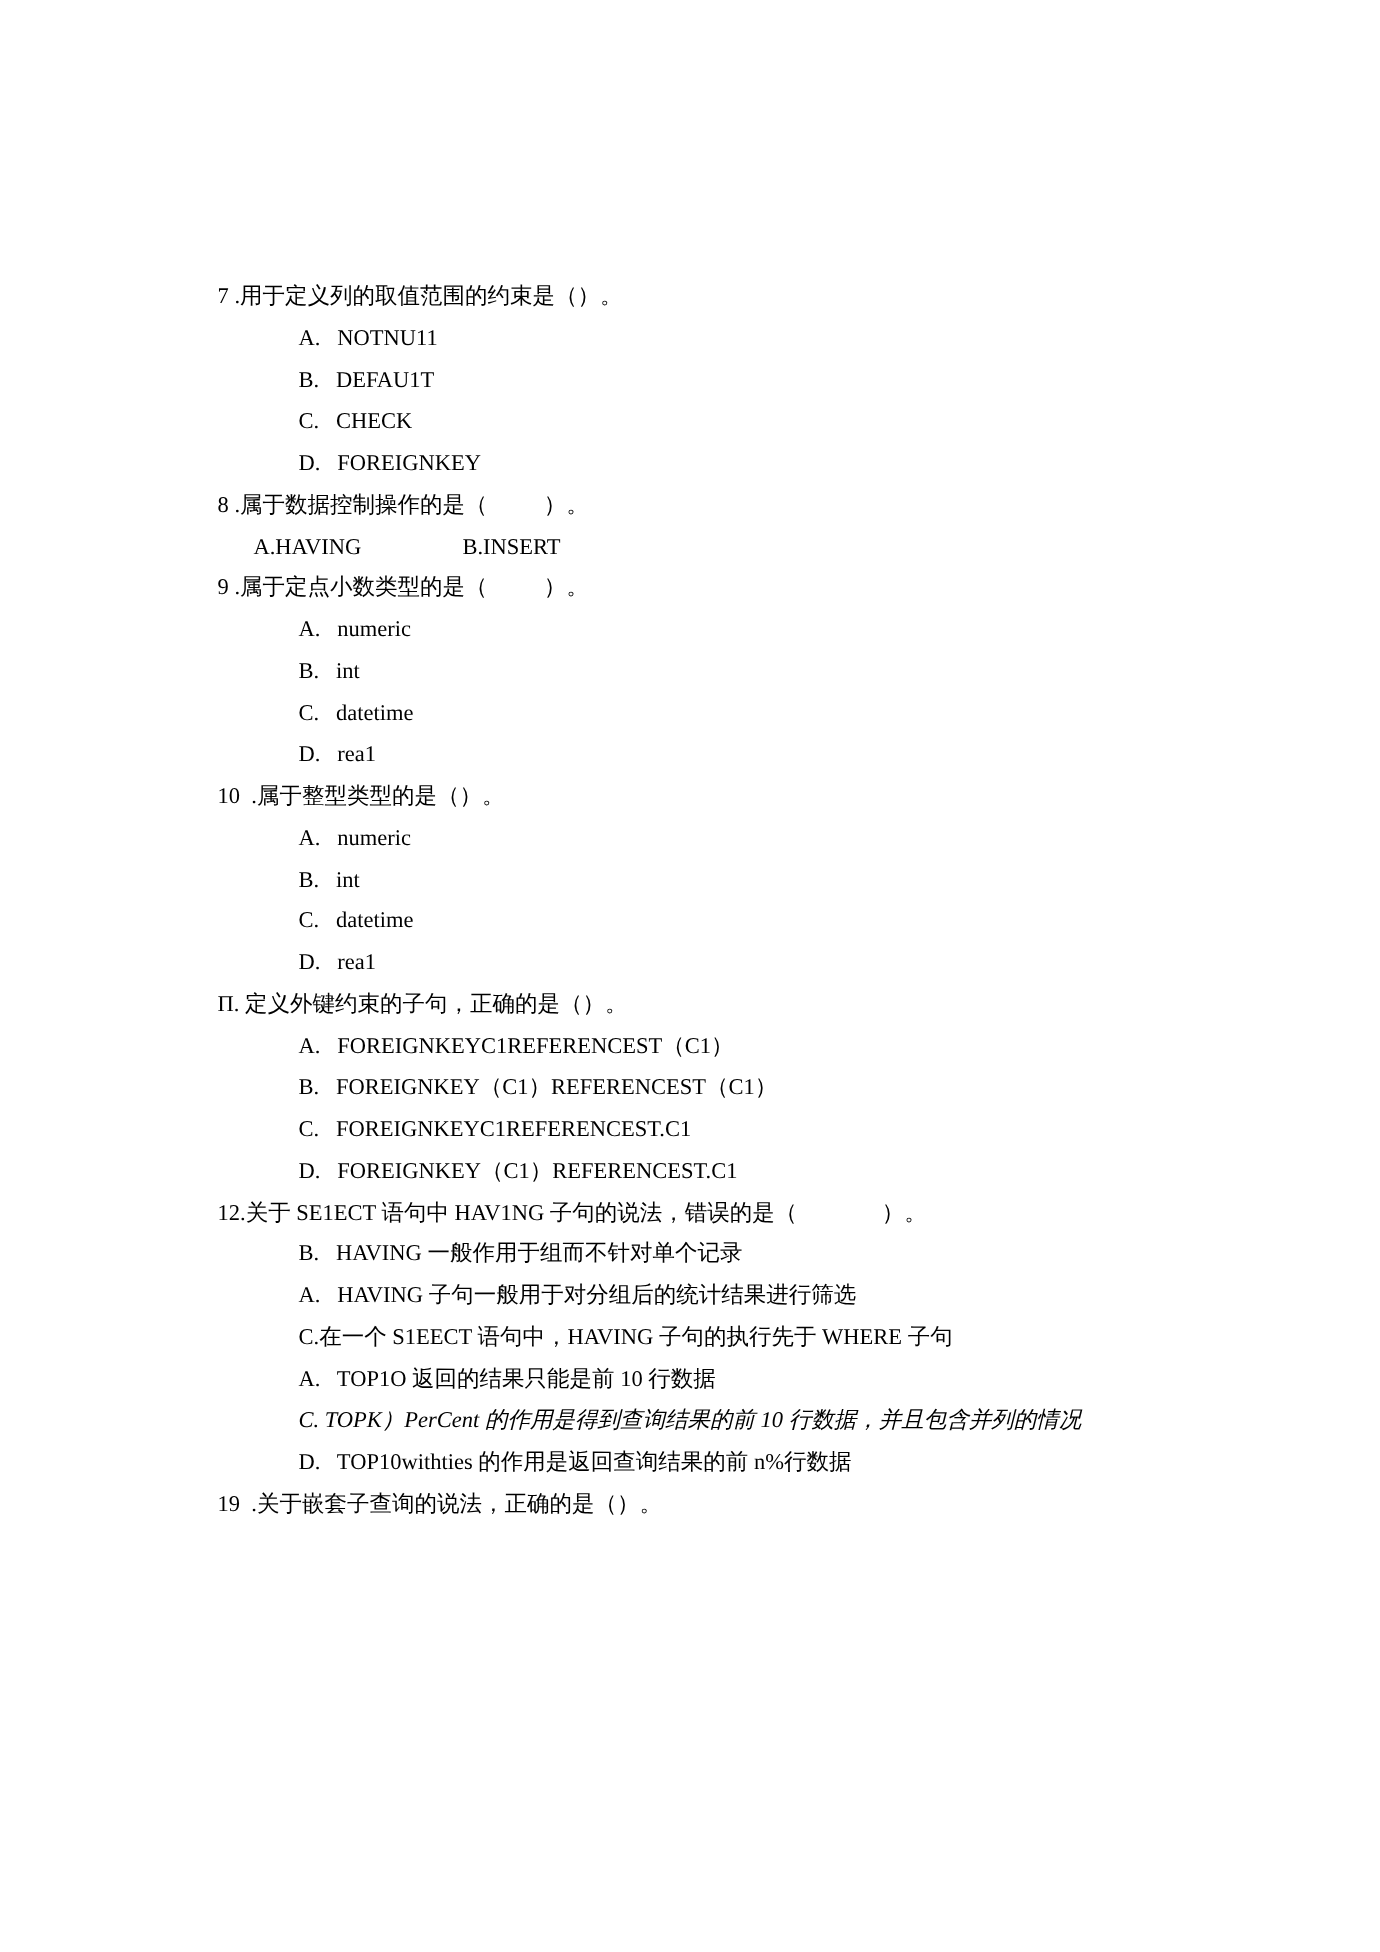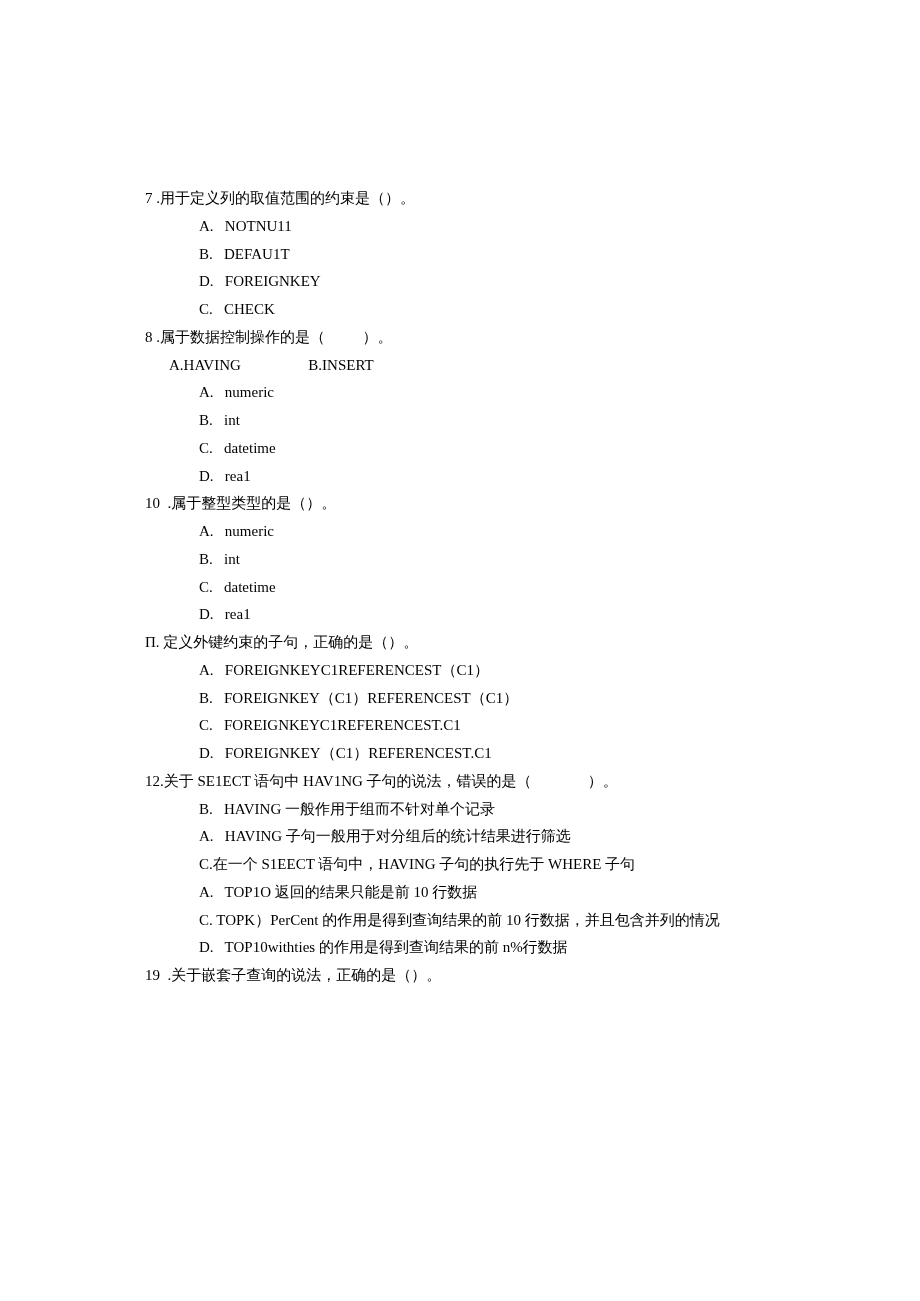--- a/index.html
+++ b/index.html
@@ -26,36 +26,38 @@
     padding-left: 54px;
     white-space: pre;
   }
   .opt-line-half {
     margin: 0;
     padding-left: 24px;
     white-space: pre;
   }
   .nowrap {
     white-space: nowrap;
+    font-style: italic;
   }
 </style>
 </head>
 <body>
 
 <div class="page">
 
   <p class="q-line">7 .用于定义列的取值范围的约束是（）。</p>
   <p class="opt-line">A.   NOTNU11</p>
   <p class="opt-line">B.   DEFAU1T</p>
+  <p class="opt-line">C.   CHECK</p>
   <p class="opt-line">D.   FOREIGNKEY</p>
-  <p class="opt-line">C.   CHECK</p>
 
   <p class="q-line">8 .属于数据控制操作的是（          ）。</p>
   <p class="opt-line-half">A.HAVING                  B.INSERT</p>
 
+  <p class="q-line">9 .属于定点小数类型的是（          ）。</p>
   <p class="opt-line">A.   numeric</p>
   <p class="opt-line">B.   int</p>
   <p class="opt-line">C.   datetime</p>
   <p class="opt-line">D.   rea1</p>
 
   <p class="q-line">10  .属于整型类型的是（）。</p>
   <p class="opt-line">A.   numeric</p>
   <p class="opt-line">B.   int</p>
   <p class="opt-line">C.   datetime</p>
   <p class="opt-line">D.   rea1</p>
@@ -66,17 +68,17 @@
   <p class="opt-line">C.   FOREIGNKEYC1REFERENCEST.C1</p>
   <p class="opt-line">D.   FOREIGNKEY（C1）REFERENCEST.C1</p>
 
   <p class="q-line">12.关于 SE1ECT 语句中 HAV1NG 子句的说法，错误的是（               ）。</p>
   <p class="opt-line">B.   HAVING 一般作用于组而不针对单个记录</p>
   <p class="opt-line">A.   HAVING 子句一般用于对分组后的统计结果进行筛选</p>
   <p class="opt-line">C.在一个 S1EECT 语句中，HAVING 子句的执行先于 WHERE 子句</p>
 
   <p class="opt-line">A.   TOP1O 返回的结果只能是前 10 行数据</p>
   <p class="opt-line nowrap">C.   TOPK）PerCent 的作用是得到查询结果的前 10 行数据，并且包含并列的情况</p>
-  <p class="opt-line">D.   TOP10withties 的作用是得到查询结果的前 n%行数据</p>
+  <p class="opt-line">D.   TOP10withties 的作用是返回查询结果的前 n%行数据</p>
 
   <p class="q-line">19  .关于嵌套子查询的说法，正确的是（）。</p>
 
 </div>
 
 </body></html>

